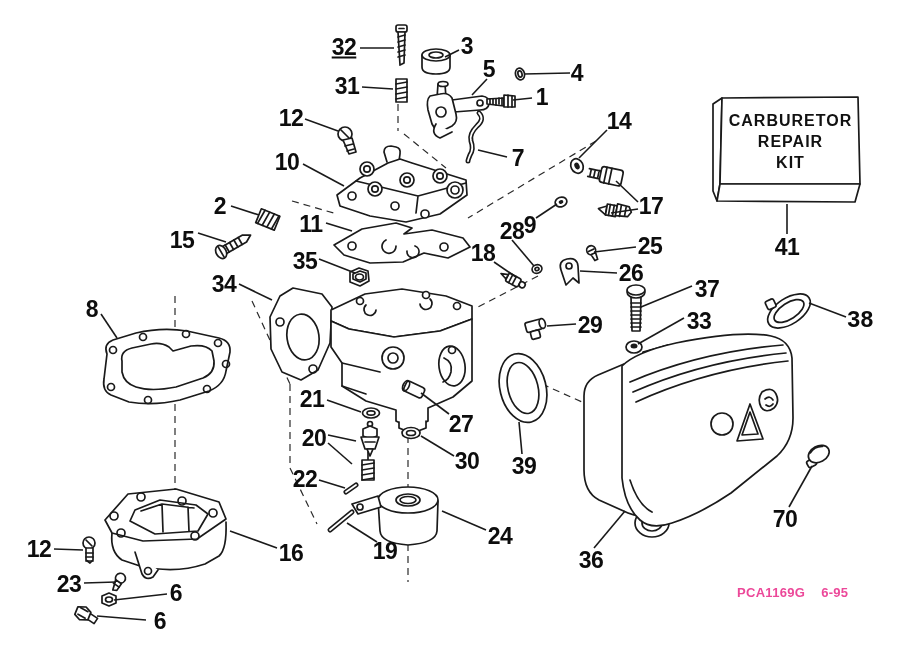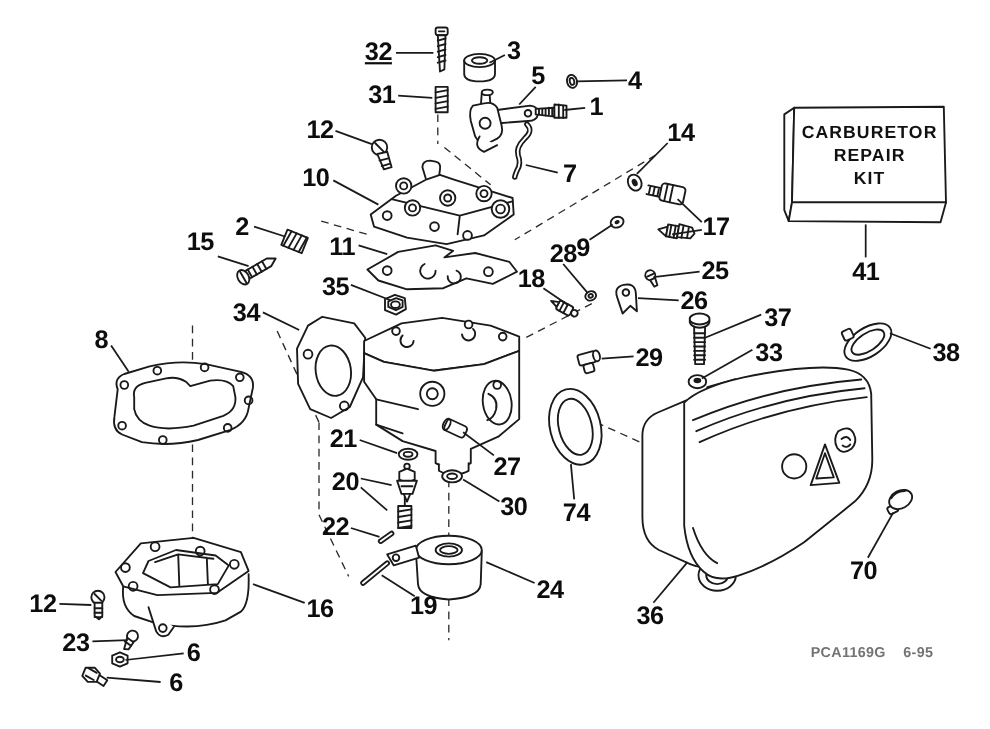--- a/index.html
+++ b/index.html
@@ -11,21 +11,21 @@
   #parts .dk{fill:#1a1a1a;stroke:none;}
   #parts .thick{stroke-width:5;}
   #parts .core{stroke:#ffffff;stroke-width:1.8;}
   #leader-lines line{stroke:#1a1a1a;stroke-width:1.6;}
   #axis-lines line{stroke:#2a2a2a;stroke-width:1.2;stroke-dasharray:7 5;}
   .callout{position:absolute;transform:translate(-50%,-50%);
            font-weight:700;font-size:23px;color:#0d0d0d;letter-spacing:-0.5px;white-space:nowrap;}
   #kit-text{position:absolute;left:722px;top:99px;width:137px;height:84px;
             display:flex;flex-direction:column;align-items:center;justify-content:center;
             font-weight:700;font-size:16px;letter-spacing:1px;color:#111;line-height:21px;text-align:center;}
-  #part-code{position:absolute;left:737px;top:585px;font-weight:700;font-size:13px;color:#737373;
+  #part-code{position:absolute;left:737px;top:585px;font-weight:700;font-size:13px;color:#ec4899;
              display:flex;gap:16px;letter-spacing:0.3px;}
 </style>
 </head>
 <body>
 
 <div id="page">
 
 <svg id="diagram-svg" width="900" height="663" viewBox="0 0 900 663">
 
   <g id="axis-lines">
@@ -428,37 +428,37 @@
       <div class="callout" style="left: 542px; top: 97px;">1</div>
       <div class="callout" style="left: 291px; top: 118px;">12</div>
       <div class="callout" style="left: 619px; top: 121px;">14</div>
       <div class="callout" style="left: 518px; top: 158px;">7</div>
       <div class="callout" style="left: 287px; top: 162px;">10</div>
       <div class="callout" style="left: 220px; top: 206px;">2</div>
       <div class="callout" style="left: 651px; top: 206px;">17</div>
       <div class="callout" style="left: 530px; top: 225px;">9</div>
       <div class="callout" style="left: 311px; top: 224px;">11</div>
       <div class="callout" style="left: 512px; top: 231px;">28</div>
-      <div class="callout" style="left: 182px; top: 220px;">15</div>
+      <div class="callout" style="left: 182px; top: 240px;">15</div>
       <div class="callout" style="left: 650px; top: 246px;">25</div>
       <div class="callout" style="left: 787px; top: 247px;">41</div>
       <div class="callout" style="left: 483px; top: 253px;">18</div>
       <div class="callout" style="left: 305px; top: 261px;">35</div>
       <div class="callout" style="left: 631px; top: 273px;">26</div>
       <div class="callout" style="left: 224px; top: 284px;">34</div>
       <div class="callout" style="left: 707px; top: 289px;">37</div>
       <div class="callout" style="left: 92px; top: 309px;">8</div>
       <div class="callout" style="left: 699px; top: 321px;">33</div>
-      <div class="callout" style="left: 860px; top: 321px;">38</div>
+      <div class="callout" style="left: 860px; top: 321px; font-family: Liberation Mono, monospace;">38</div>
       <div class="callout" style="left: 590px; top: 325px;">29</div>
       <div class="callout" style="left: 312px; top: 399px;">21</div>
       <div class="callout" style="left: 461px; top: 424px;">27</div>
       <div class="callout" style="left: 314px; top: 438px; text-align: right;">20</div>
       <div class="callout" style="left: 467px; top: 461px;">30</div>
-      <div class="callout" style="left: 524px; top: 466px;">74</div>
+      <div class="callout" style="left: 524px; top: 466px;">39</div>
       <div class="callout" style="left: 305px; top: 479px;">22</div>
       <div class="callout" style="left: 785px; top: 519px;">70</div>
       <div class="callout" style="left: 500px; top: 536px;">24</div>
       <div class="callout" style="left: 385px; top: 551px;">19</div>
       <div class="callout" style="left: 291px; top: 553px;">16</div>
       <div class="callout" style="left: 39px; top: 549px;">12</div>
       <div class="callout" style="left: 591px; top: 560px;">36</div>
       <div class="callout" style="left: 69px; top: 584px;">23</div>
       <div class="callout" style="left: 176px; top: 593px;">6</div>
       <div class="callout" style="left: 160px; top: 621px;">6</div>

